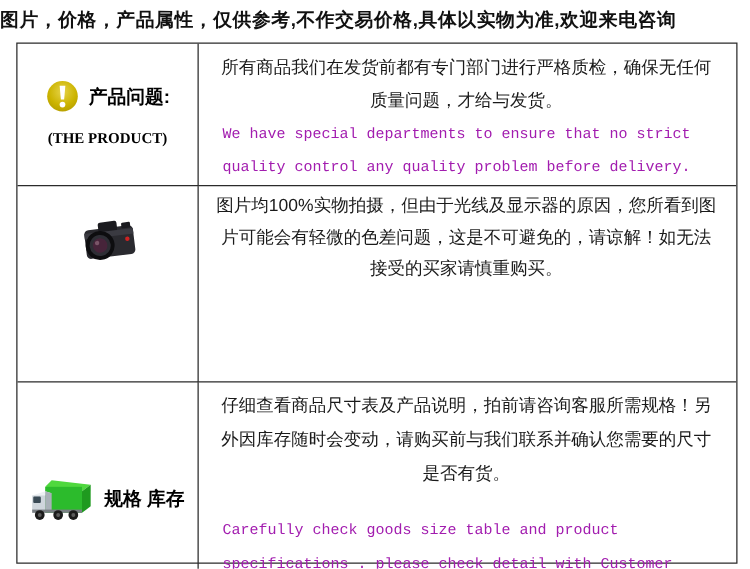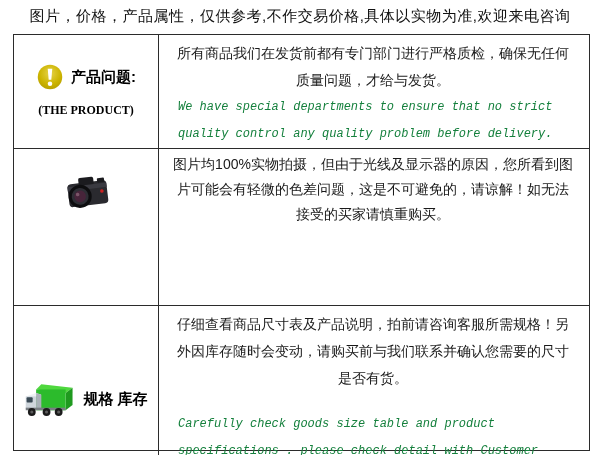--- a/index.html
+++ b/index.html
@@ -5,22 +5,21 @@
   html, body { margin: 0; padding: 0; }
   body {
     width: 600px; height: 455px;
     background: #ffffff;
     color: #1a1a1a;
     font-family: "Liberation Sans", sans-serif;
     position: relative;
     overflow: hidden;
   }
   .notice-header {
-    text-align: center;
-    font-weight: normal;
+    font-weight: bold;
     font-size: 15px;
     padding-top: 7px;
     letter-spacing: 0.5px;
     color: #111;
   }
   .notice-table {
     position: absolute;
     left: 13px; top: 34px;
     width: 577px; height: 417px;
     border: 1px solid #2b2b2b;
@@ -48,23 +47,22 @@
     font-family: Liberation Serif, serif;
     font-weight: bold; font-size: 12px;
     margin-top: 9px; text-align: center; color: #000;
     line-height: 20px;
     padding: 0 4px;
   }
   .cell-right { padding: 5px 16px 0 14px; }
   .cn { font-size: 14px; line-height: 27px; color: #1a1a1a; text-align: center; }
   .en {
     font-family: "Liberation Mono", "DejaVu Sans Mono", monospace;
-    font-size: 12px; line-height: 27px; color: #15803d;
+    font-size: 12px; line-height: 27px; color: #a21caf;
     padding-left: 5px;
-    font-style: italic;
   }
   .row-r2.cell-right { padding-top: 3px; }
   .row-r2 .cn, .row-r2 .en { line-height: 25px; }
   .row-r3 .en { margin-top: 19px; }
   .icon-wrap { flex: 0 0 auto; display: inline-flex; }
 </style>
 </head>
 <body>
 
 <div class="notice-header">图片，价格，产品属性，仅供参考,不作交易价格,具体以实物为准,欢迎来电咨询</div>

